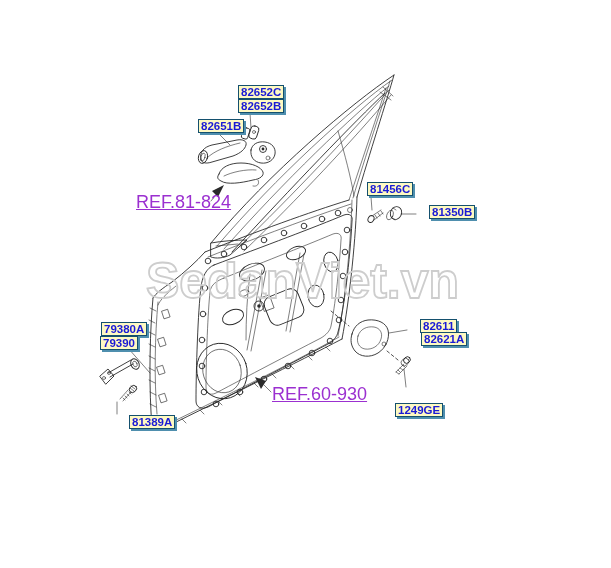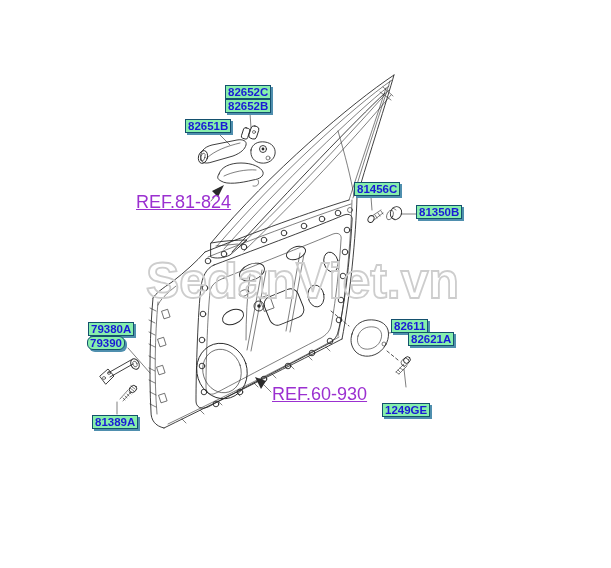--- a/index.html
+++ b/index.html
@@ -21,26 +21,26 @@
   .watermark{
     position:absolute;left:146px;top:252px;
     font-size:50px;font-weight:bold;letter-spacing:0px;white-space:nowrap;
     color:transparent;
     -webkit-text-stroke:1.8px var(--watermark_outline,#cdcdcd);
     z-index:2;pointer-events:none;text-align:center;
   }
   .plabel{
     position:absolute;z-index:3;
     border:1.5px solid var(--label_border,#14506e);
-    background:#86efac;
+    background:#fef9c3;
     color:var(--label_text,#1a1ad6);
     font-weight:bold;font-size:11.5px;line-height:12px;
     padding:0px 2px;
     box-shadow:2px 2px 0 var(--label_shadow,#4f8fae);
-    cursor:pointer;white-space:nowrap;
+    cursor:pointer;white-space:nowrap;margin-left:13px;
   }
   .ref{
     position:absolute;z-index:3;
     color:var(--ref_text,#9b30d0);
     font-size:18px;line-height:14px;
     text-decoration:underline;
     cursor:pointer;white-space:nowrap;
   }
 </style>
 </head>
@@ -232,23 +232,23 @@
     </g>
   </svg>
 
   <div class="watermark">SedanViet.vn</div>
 
   <div class="plabel" style="left:225px;top:85px;">82652C</div>
   <div class="plabel" style="left:225px;top:99px;">82652B</div>
   <div class="plabel" style="left:185px;top:119px;">82651B</div>
   <div class="plabel" style="left:354px;top:182px;">81456C</div>
   <div class="plabel" style="left:416px;top:205px;">81350B</div>
-  <div class="plabel" style="left:391px;top:319px;">82611</div>
+  <div class="plabel" style="left:407px;top:319px;">82611</div>
   <div class="plabel" style="left:408px;top:332px;">82621A</div>
   <div class="plabel" style="left:88px;top:322px;">79380A</div>
-  <div class="plabel" style="left:87px;top:336px;border-radius:6px;">79390</div>
+  <div class="plabel" style="left:87px;top:336px;">79390</div>
   <div class="plabel" style="left:382px;top:403px;">1249GE</div>
-  <div class="plabel" style="left:92px;top:415px;">81389A</div>
+  <div class="plabel" style="left:116px;top:415px;">81389A</div>
 
   <div class="ref" style="left:136px;top:195px;">REF.81-824</div>
   <div class="ref" style="left:272px;top:387px;">REF.60-930</div>
 
 </div>
 
 </body></html>

